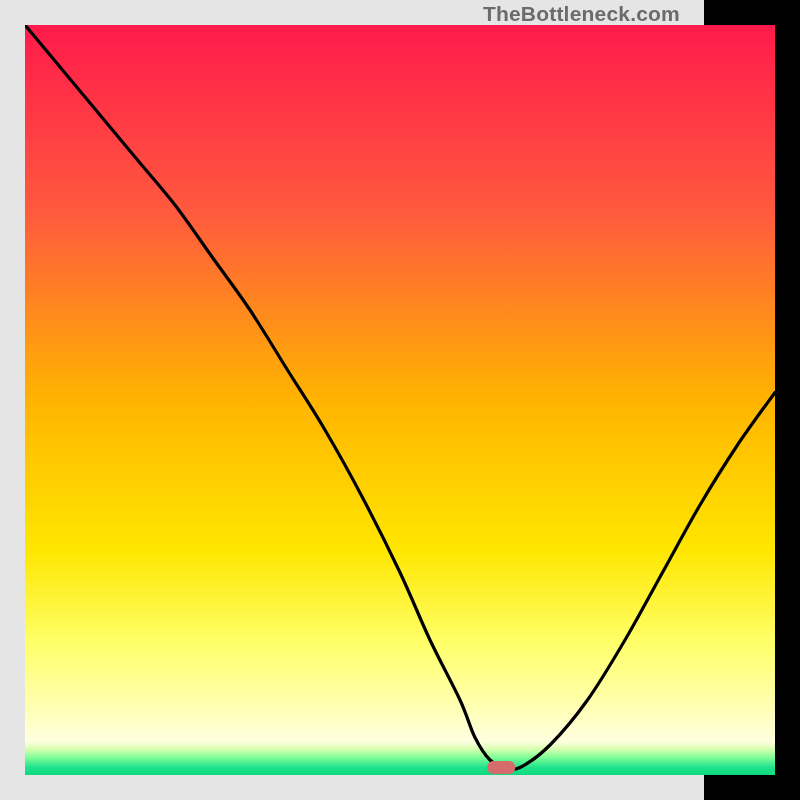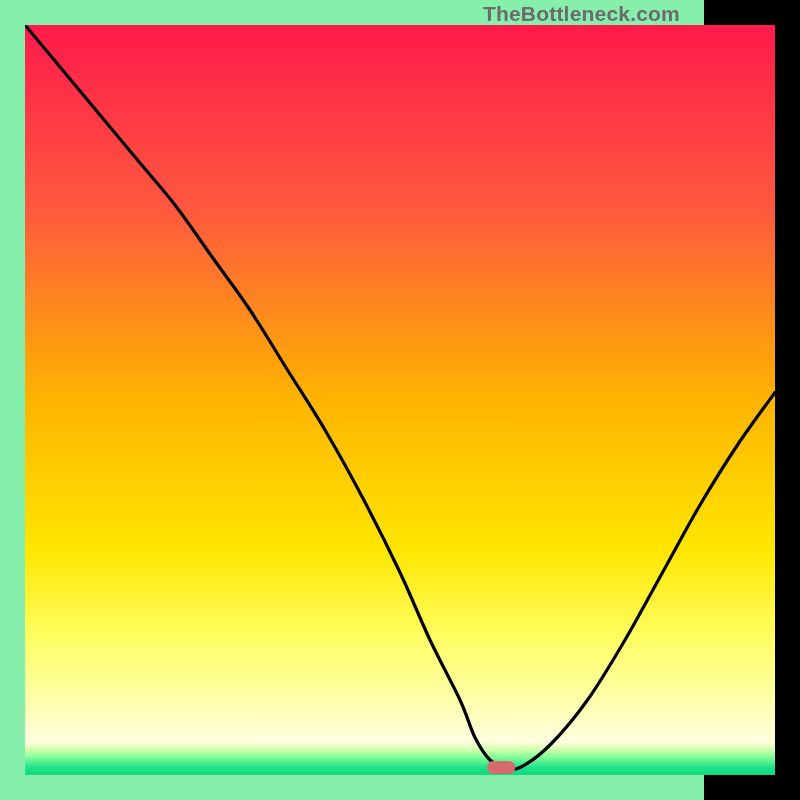--- a/index.html
+++ b/index.html
@@ -7,21 +7,21 @@
     padding: 0;
     width: 800px;
     height: 800px;
     background: #000;
     overflow: hidden;
   }
   .frame {
     position: relative;
     width: 704px;
     height: 800px;
-    background: #86efac;
+    background: #e5e5e5;
   }
   .plot {
     position: absolute;
     left: 25px;
     top: 25px;
     width: 750px;
     height: 750px;
     overflow: hidden;
   }
   .watermark {

